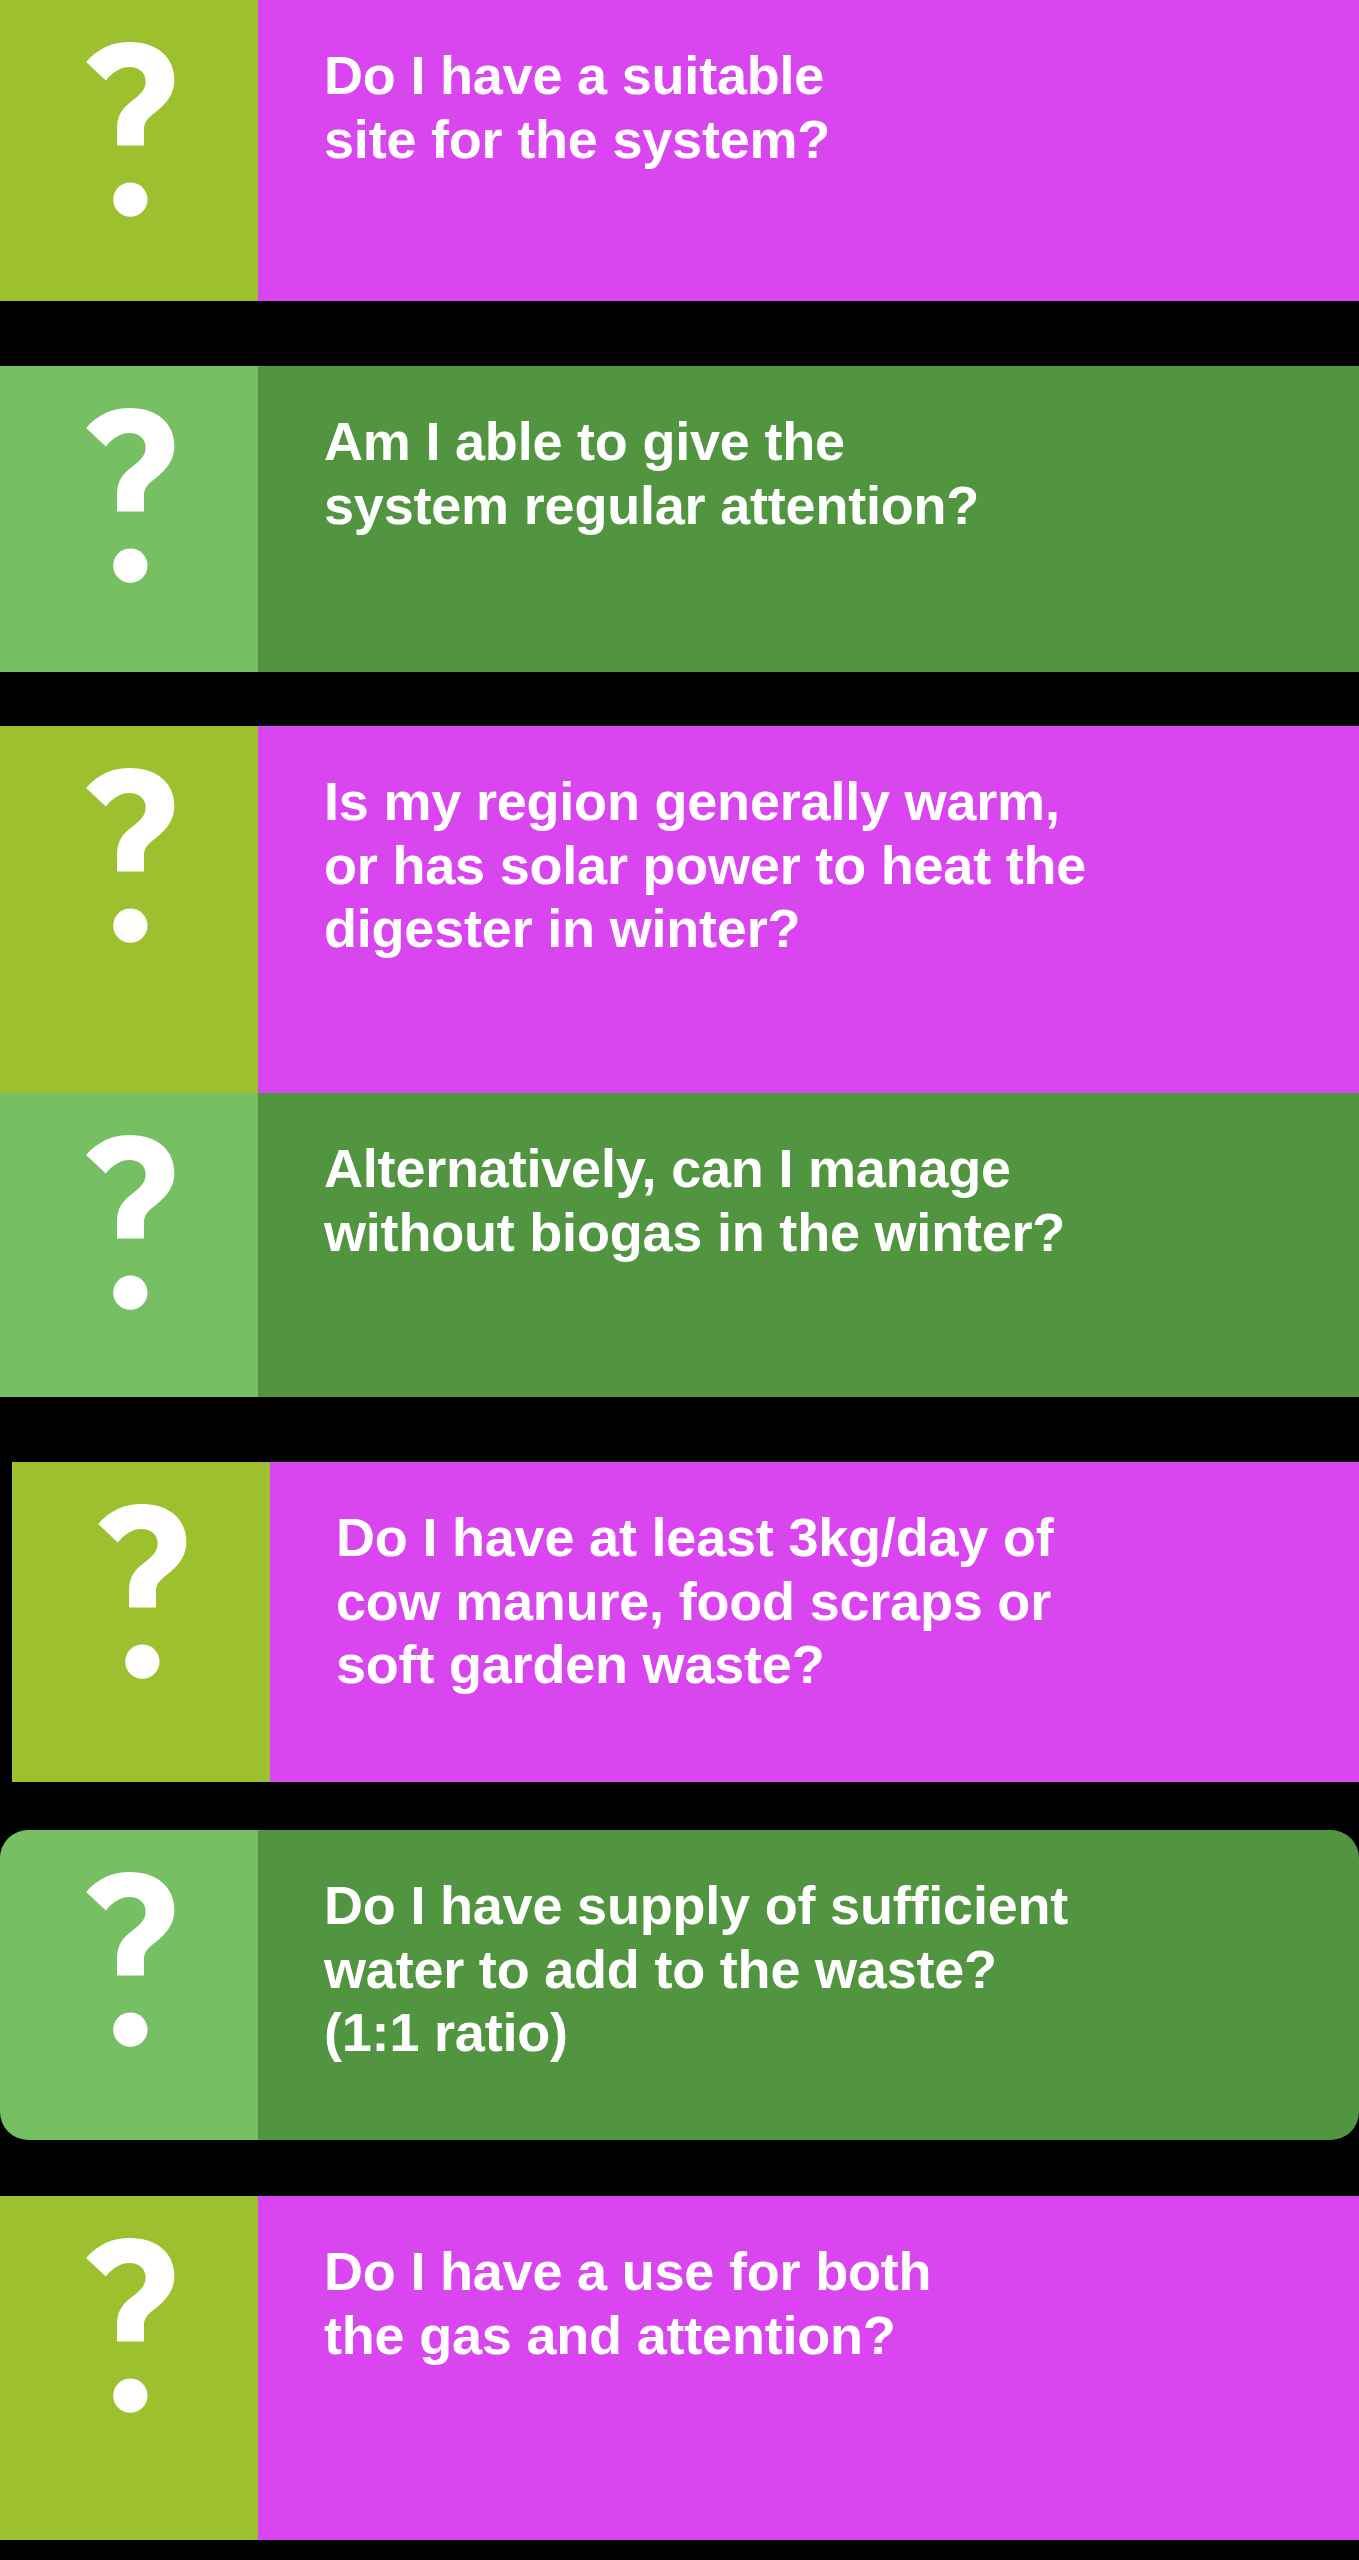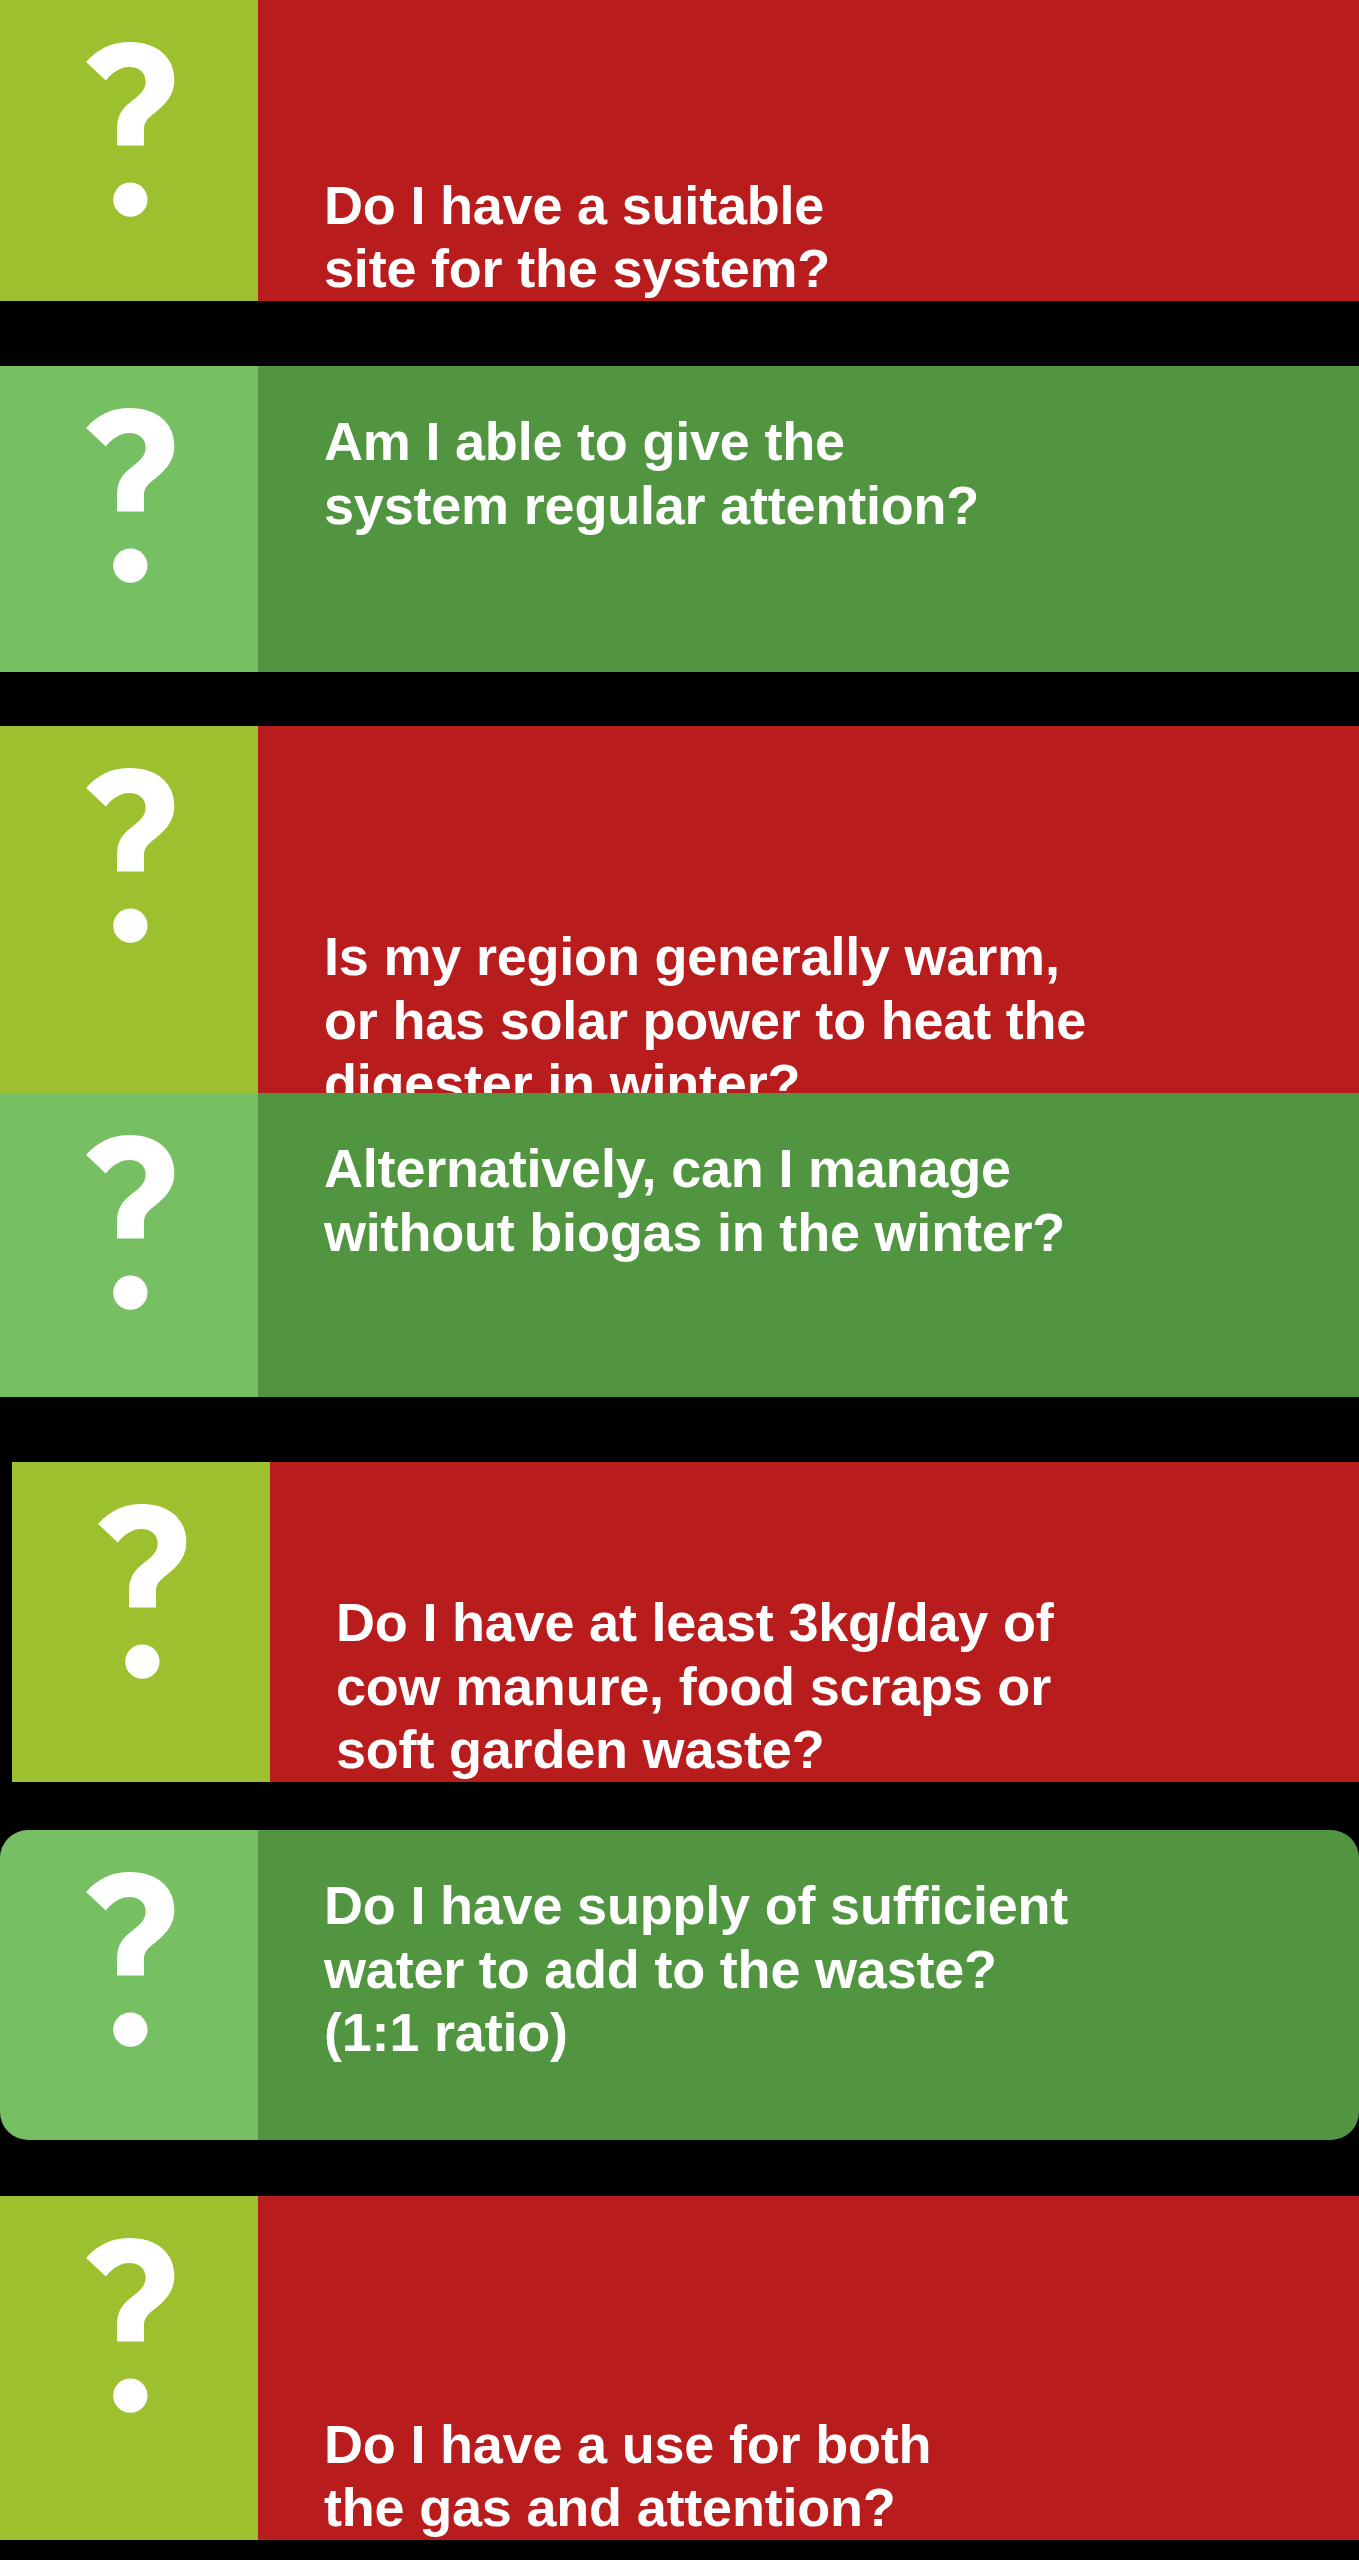--- a/index.html
+++ b/index.html
@@ -78,21 +78,21 @@
     text-rendering: optimizeLegibility;
   }
 
   .q-line {
     display: block;
     white-space: nowrap;
   }
 
   
   .pal-olive .icon-col { background: #9dc02f; }
-  .pal-olive .text-col { background: #b91c1c; justify-content: flex-end; }
+  .pal-olive .text-col { background: #d946ef; }
 
   
   .pal-forest .icon-col { background: #76bf62; }
   .pal-forest .text-col { background: #519541; }
 
 </style>
 </head>
 <body>
 
 <div id="board">

